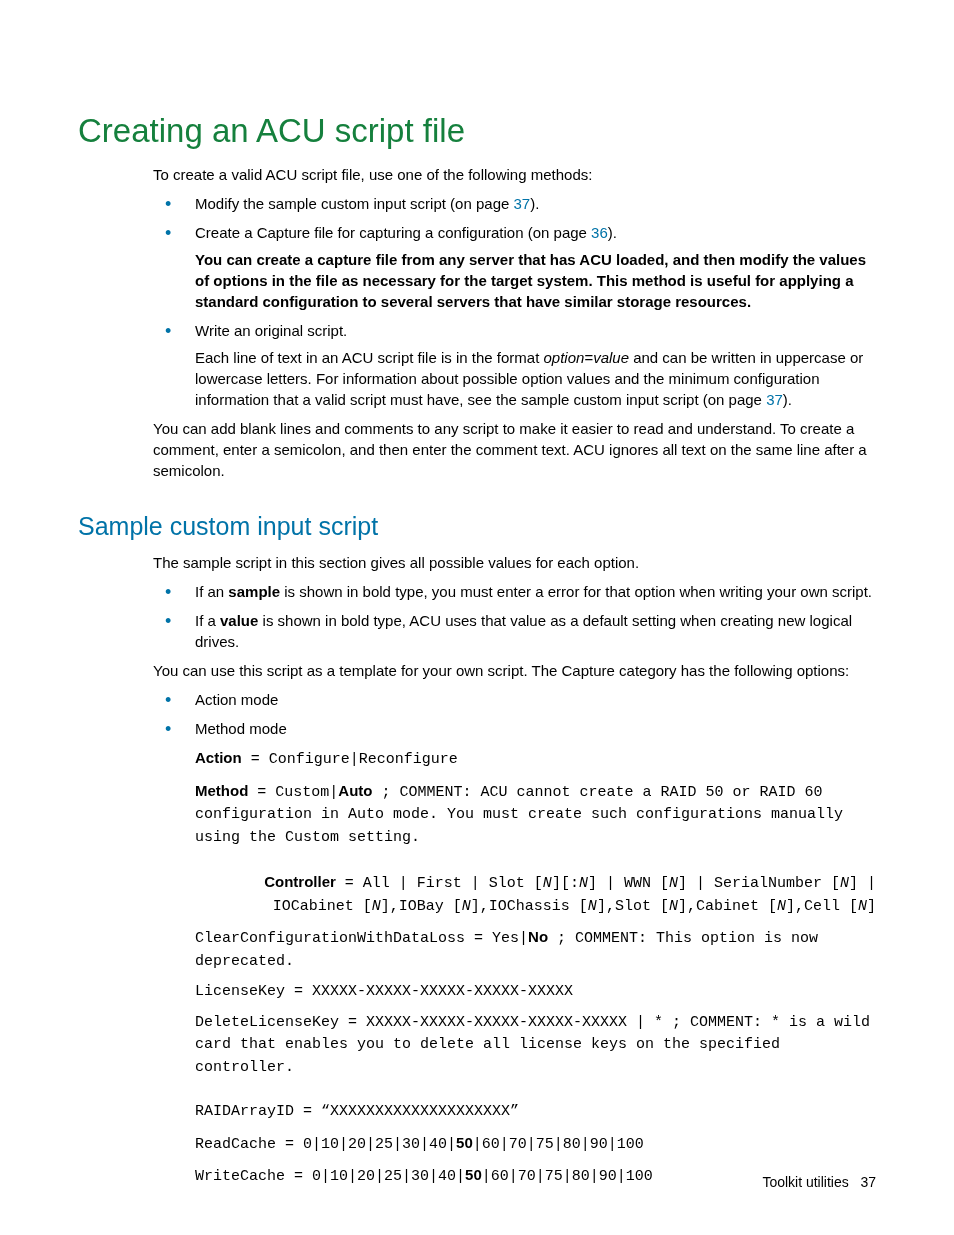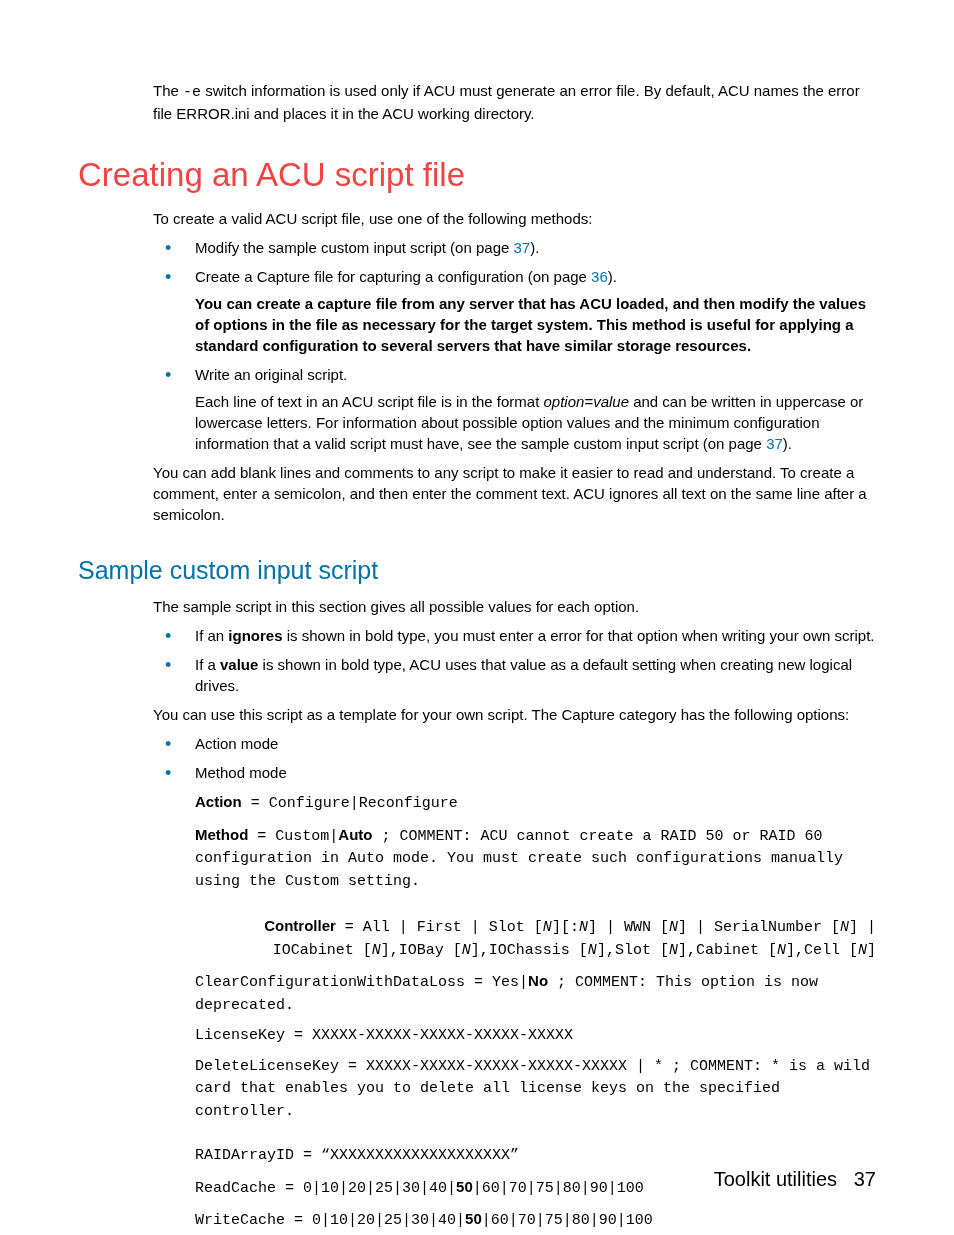--- a/index.html
+++ b/index.html
@@ -17,21 +17,21 @@
   }
   .content {
     padding: 80px 78px 60px 78px;
   }
   .top-para {
     margin: 0 0 18px 75px;
   }
   h1 {
     font-family: Arial, Helvetica, sans-serif;
     font-weight: 300;
-    color: #ef4444;
+    color: #15803d;
     font-size: 33px;
     margin: 28px 0 10px 0;
     letter-spacing: 0px;
   }
   h2 {
     font-family: Arial, Helvetica, sans-serif;
     font-weight: 300;
     color: #0073a8;
     font-size: 25px;
     margin: 28px 0 8px 0;
@@ -64,31 +64,28 @@
   .italic { font-style: italic; }
   .code-block {
     font-family: "Courier New", monospace;
     margin: 8px 0 8px 42px;
     line-height: 1.5;
   }
   .footer {
     position: absolute;
     bottom: 42px;
     right: 78px;
-    font-size: 20px;
+    font-size: 14px;
   }
 </style>
 </head>
 <body>
 
 <div class="content">
 
-  <p class="top-para">
-    <span>The </span><span class="mono">-e</span><span> switch information is used only if ACU must generate an error file. By default, ACU names the error file ERROR.ini and places it in the ACU working directory.</span>
-  </p>
 
   <h1>Creating an ACU script file</h1>
 
   <div class="body-indent">
     <p>To create a valid ACU script file, use one of the following methods:</p>
     <ul>
       <li>
         <span>Modify the sample custom input script (on page </span><span class="link">37</span><span>).</span>
       </li>
       <li>
@@ -104,21 +101,21 @@
     </ul>
     <p>You can add blank lines and comments to any script to make it easier to read and understand. To create a comment, enter a semicolon, and then enter the comment text. ACU ignores all text on the same line after a semicolon.</p>
   </div>
 
   <h2>Sample custom input script</h2>
 
   <div class="body-indent">
     <p>The sample script in this section gives all possible values for each option.</p>
     <ul>
       <li>
-        <span>If an </span><span class="bold">ignores</span><span> is shown in bold type, you must enter a error for that option when writing your own script.</span>
+        <span>If an </span><span class="bold">sample</span><span> is shown in bold type, you must enter a error for that option when writing your own script.</span>
       </li>
       <li>
         <span>If a </span><span class="bold">value</span><span> is shown in bold type, ACU uses that value as a default setting when creating new logical drives.</span>
       </li>
     </ul>
     <p>You can use this script as a template for your own script. The Capture category has the following options:</p>
     <ul>
       <li>Action mode</li>
       <li>Method mode</li>
     </ul>

